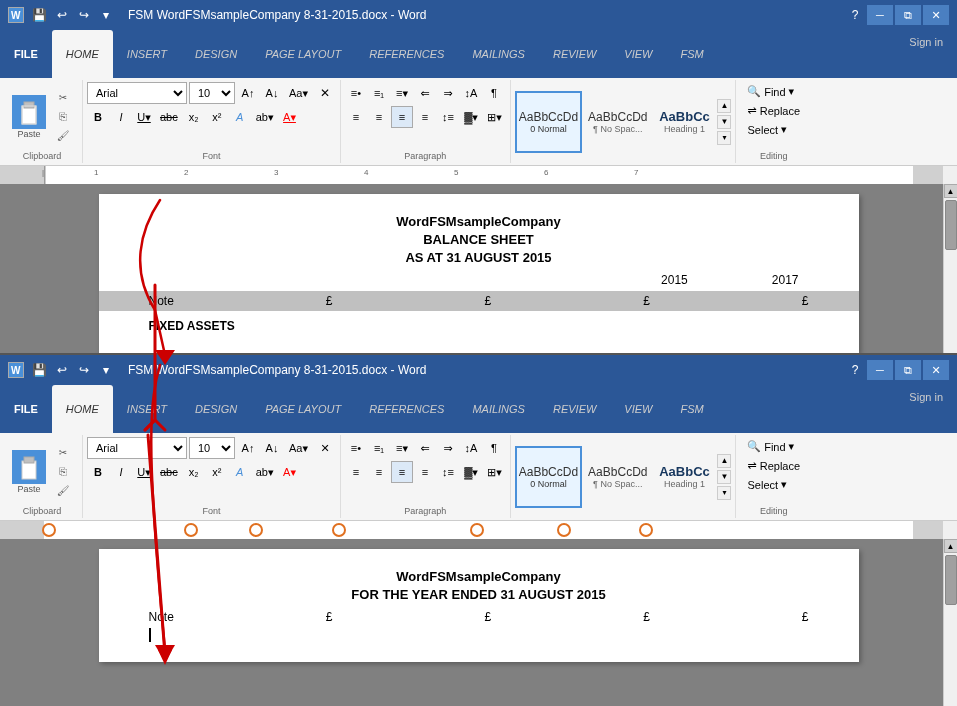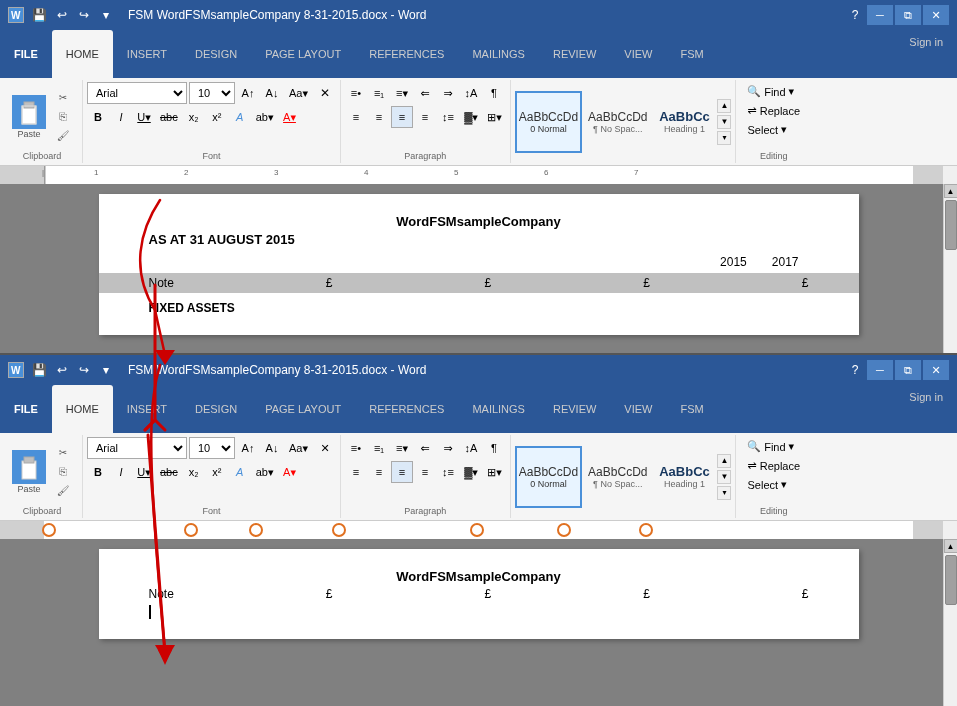--- a/index.html
+++ b/index.html
@@ -15,21 +15,21 @@
     .font-select { height: 22px; font-size: 11px; border: 1px solid #aaa; background: white; padding: 0 4px; }
     .font-name-select { width: 100px; }
     .font-size-select { width: 46px; }
     .fmt-btn { height: 22px; min-width: 22px; background: transparent; border: 1px solid transparent; cursor: pointer; font-size: 11px; display: flex; align-items: center; justify-content: center; padding: 0 3px; }
     .fmt-btn.bold { font-weight: bold; }
     .fmt-btn.italic { font-style: italic; }
     .fmt-btn.underline { text-decoration: underline; }
     
     .tab-row { display: flex; background: #2b5797; }
     .file-btn { background: #2b5797; color: white; border: none; padding: 6px 14px; font-size: 11px; font-weight: bold; cursor: pointer; }
-    .tab-btn { background: transparent; color: #ccc; border: none; padding: 18px 14px; font-size: 11px; cursor: pointer; }
+    .tab-btn { background: transparent; color: #ccc; border: none; padding: 18px 14px; font-size: 11px; cursor: pointer; font-style: italic; }
     .tab-btn.active { background: #f5f5f5; color: #333; border-radius: 3px 3px 0 0; }
     
     .ribbon-bar { background: #f5f5f5; border-bottom: 2px solid #2b5797; display: flex; min-height: 88px; }
     
     .quick-access { display: flex; align-items: center; gap: 2px; }
     .qa-btn { width: 20px; height: 20px; background: transparent; border: none; color: white; font-size: 12px; cursor: pointer; display: flex; align-items: center; justify-content: center; }
     
     .combined { width: 957px; height: 706px; position: relative; overflow: hidden; }
   </style>
 </head>
@@ -196,22 +196,23 @@
         <span style="position:absolute;left:530px;top:2px;font-size:8px;color:#666;">6</span>
         <span style="position:absolute;left:620px;top:2px;font-size:8px;color:#666;">7</span>
         <div style="position:absolute;left:30px;top:0;width:2px;height:18px;background:#ccc;border-left:1px solid #999;"></div>
       </div>
       <div style="width:14px;height:18px;background:#f0f0f0;"></div>
     </div>
 
     <div style="background:#808080;height:185px;overflow:hidden;position:relative;">
       <div style="background:white;width:760px;margin:10px auto;padding:20px 50px;box-shadow:2px 2px 5px rgba(0,0,0,0.3);">
         <div style="text-align:center;font-weight:bold;font-size:13px;margin-bottom:3px;">WordFSMsampleCompany</div>
-        <div style="font-weight:bold;font-size:13px;margin-bottom:8px;">AS AT 31 AUGUST 2015</div>
-        <div style="display:flex;justify-content:flex-end;gap:25px;padding-right:10px;font-size:12px;margin-bottom:4px;">
+        <div style="text-align:center;font-weight:bold;font-size:13px;margin-bottom:3px;">BALANCE SHEET</div>
+        <div style="text-align:center;font-weight:bold;font-size:13px;margin-bottom:8px;">AS AT 31 AUGUST 2015</div>
+        <div style="display:flex;justify-content:flex-end;gap:84px;padding-right:10px;font-size:12px;margin-bottom:4px;">
           <span>2015</span>
           <span>2017</span>
         </div>
         <div style="background:#c0c0c0;margin:0 -50px;padding:3px 50px;display:flex;justify-content:space-between;font-size:12px;">
           <span>Note</span>
           <span>£</span>
           <span>£</span>
           <span>£</span>
           <span>£</span>
         </div>
@@ -393,20 +394,21 @@
         <div style="position:absolute;left:456px;top:2px;width:14px;height:14px;border:2px solid #e07020;border-radius:50%;background:transparent;"></div>
         <div style="position:absolute;left:543px;top:2px;width:14px;height:14px;border:2px solid #e07020;border-radius:50%;background:transparent;"></div>
         <div style="position:absolute;left:625px;top:2px;width:14px;height:14px;border:2px solid #e07020;border-radius:50%;background:transparent;"></div>
       </div>
       <div style="width:14px;height:18px;background:#f0f0f0;"></div>
     </div>
 
     <div style="background:#808080;height:185px;overflow:hidden;position:relative;">
       <div style="background:white;width:760px;margin:10px auto;padding:20px 50px;box-shadow:2px 2px 5px rgba(0,0,0,0.3);">
         <div style="text-align:center;font-weight:bold;font-size:13px;margin-bottom:3px;">WordFSMsampleCompany</div>
+        <div style="text-align:center;font-weight:bold;font-size:13px;margin-bottom:8px;">FOR THE YEAR ENDED 31 AUGUST 2015</div>
         <div style="display:flex;justify-content:space-between;font-size:12px;margin-bottom:4px;padding:0 0;">
           <span>Note</span>
           <span>£</span>
           <span>£</span>
           <span>£</span>
           <span>£</span>
         </div>
 
         <div style="display:flex;align-items:center;margin-top:4px;">
           <span style="display:inline-block;width:2px;height:14px;background:black;vertical-align:middle;"></span>

